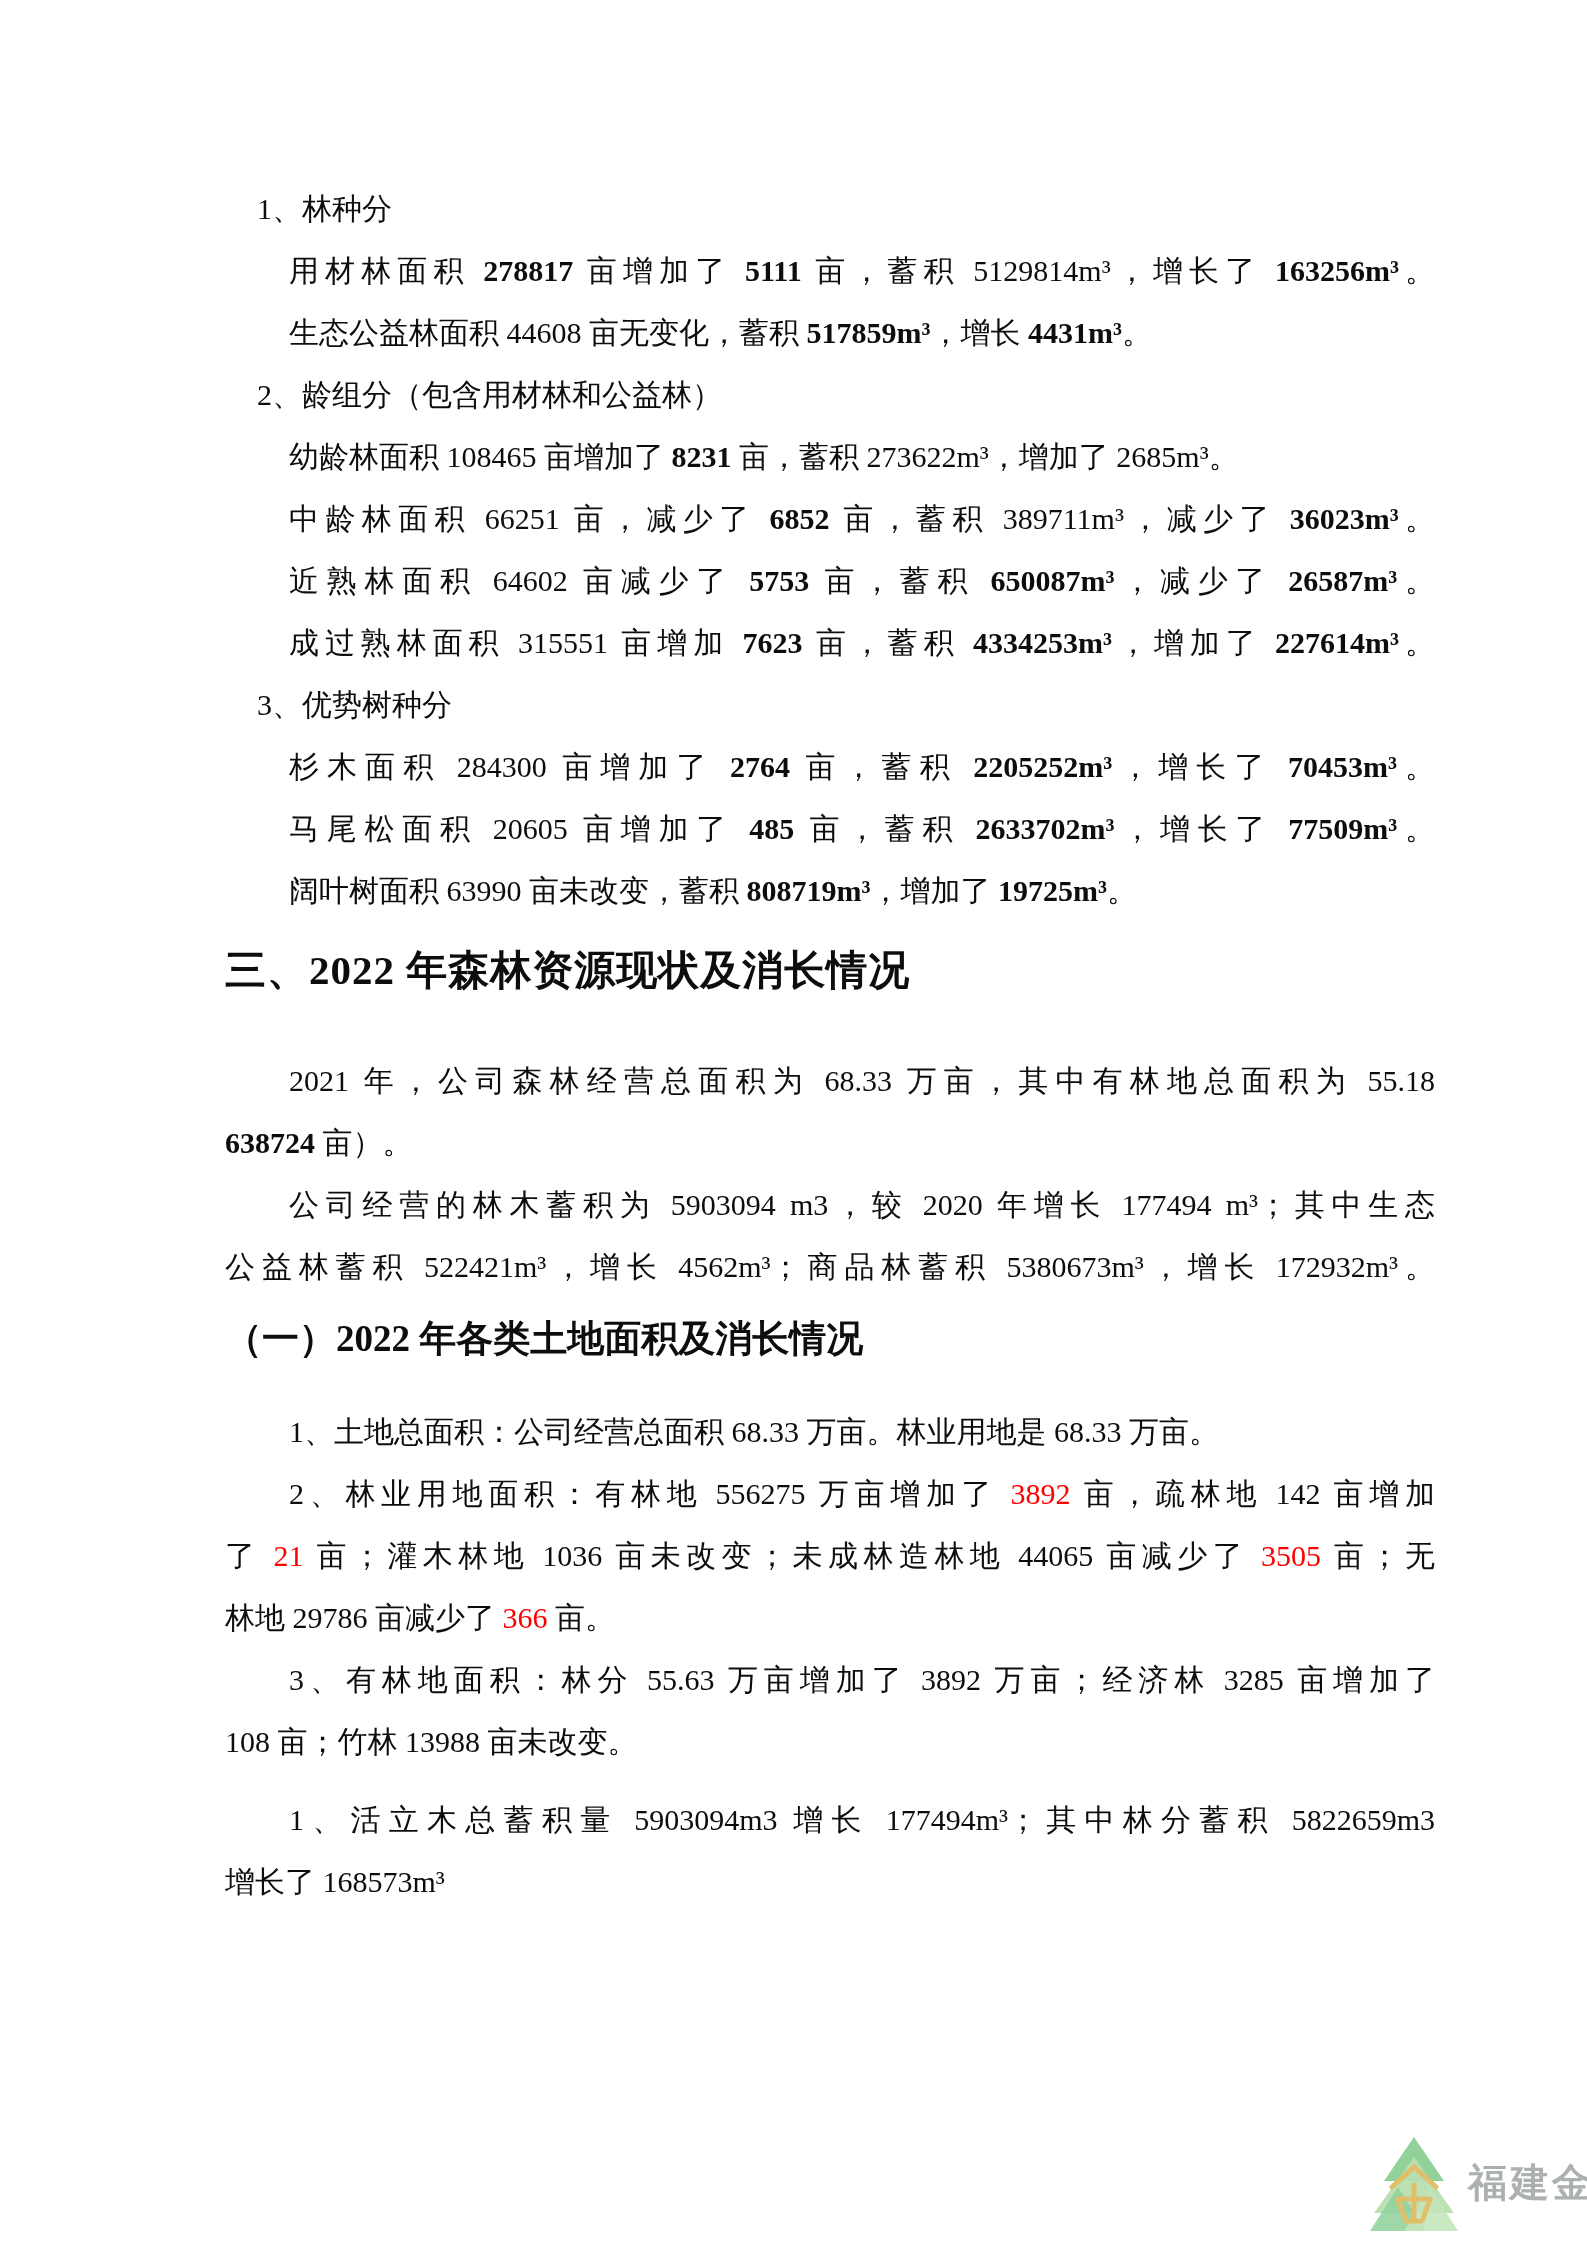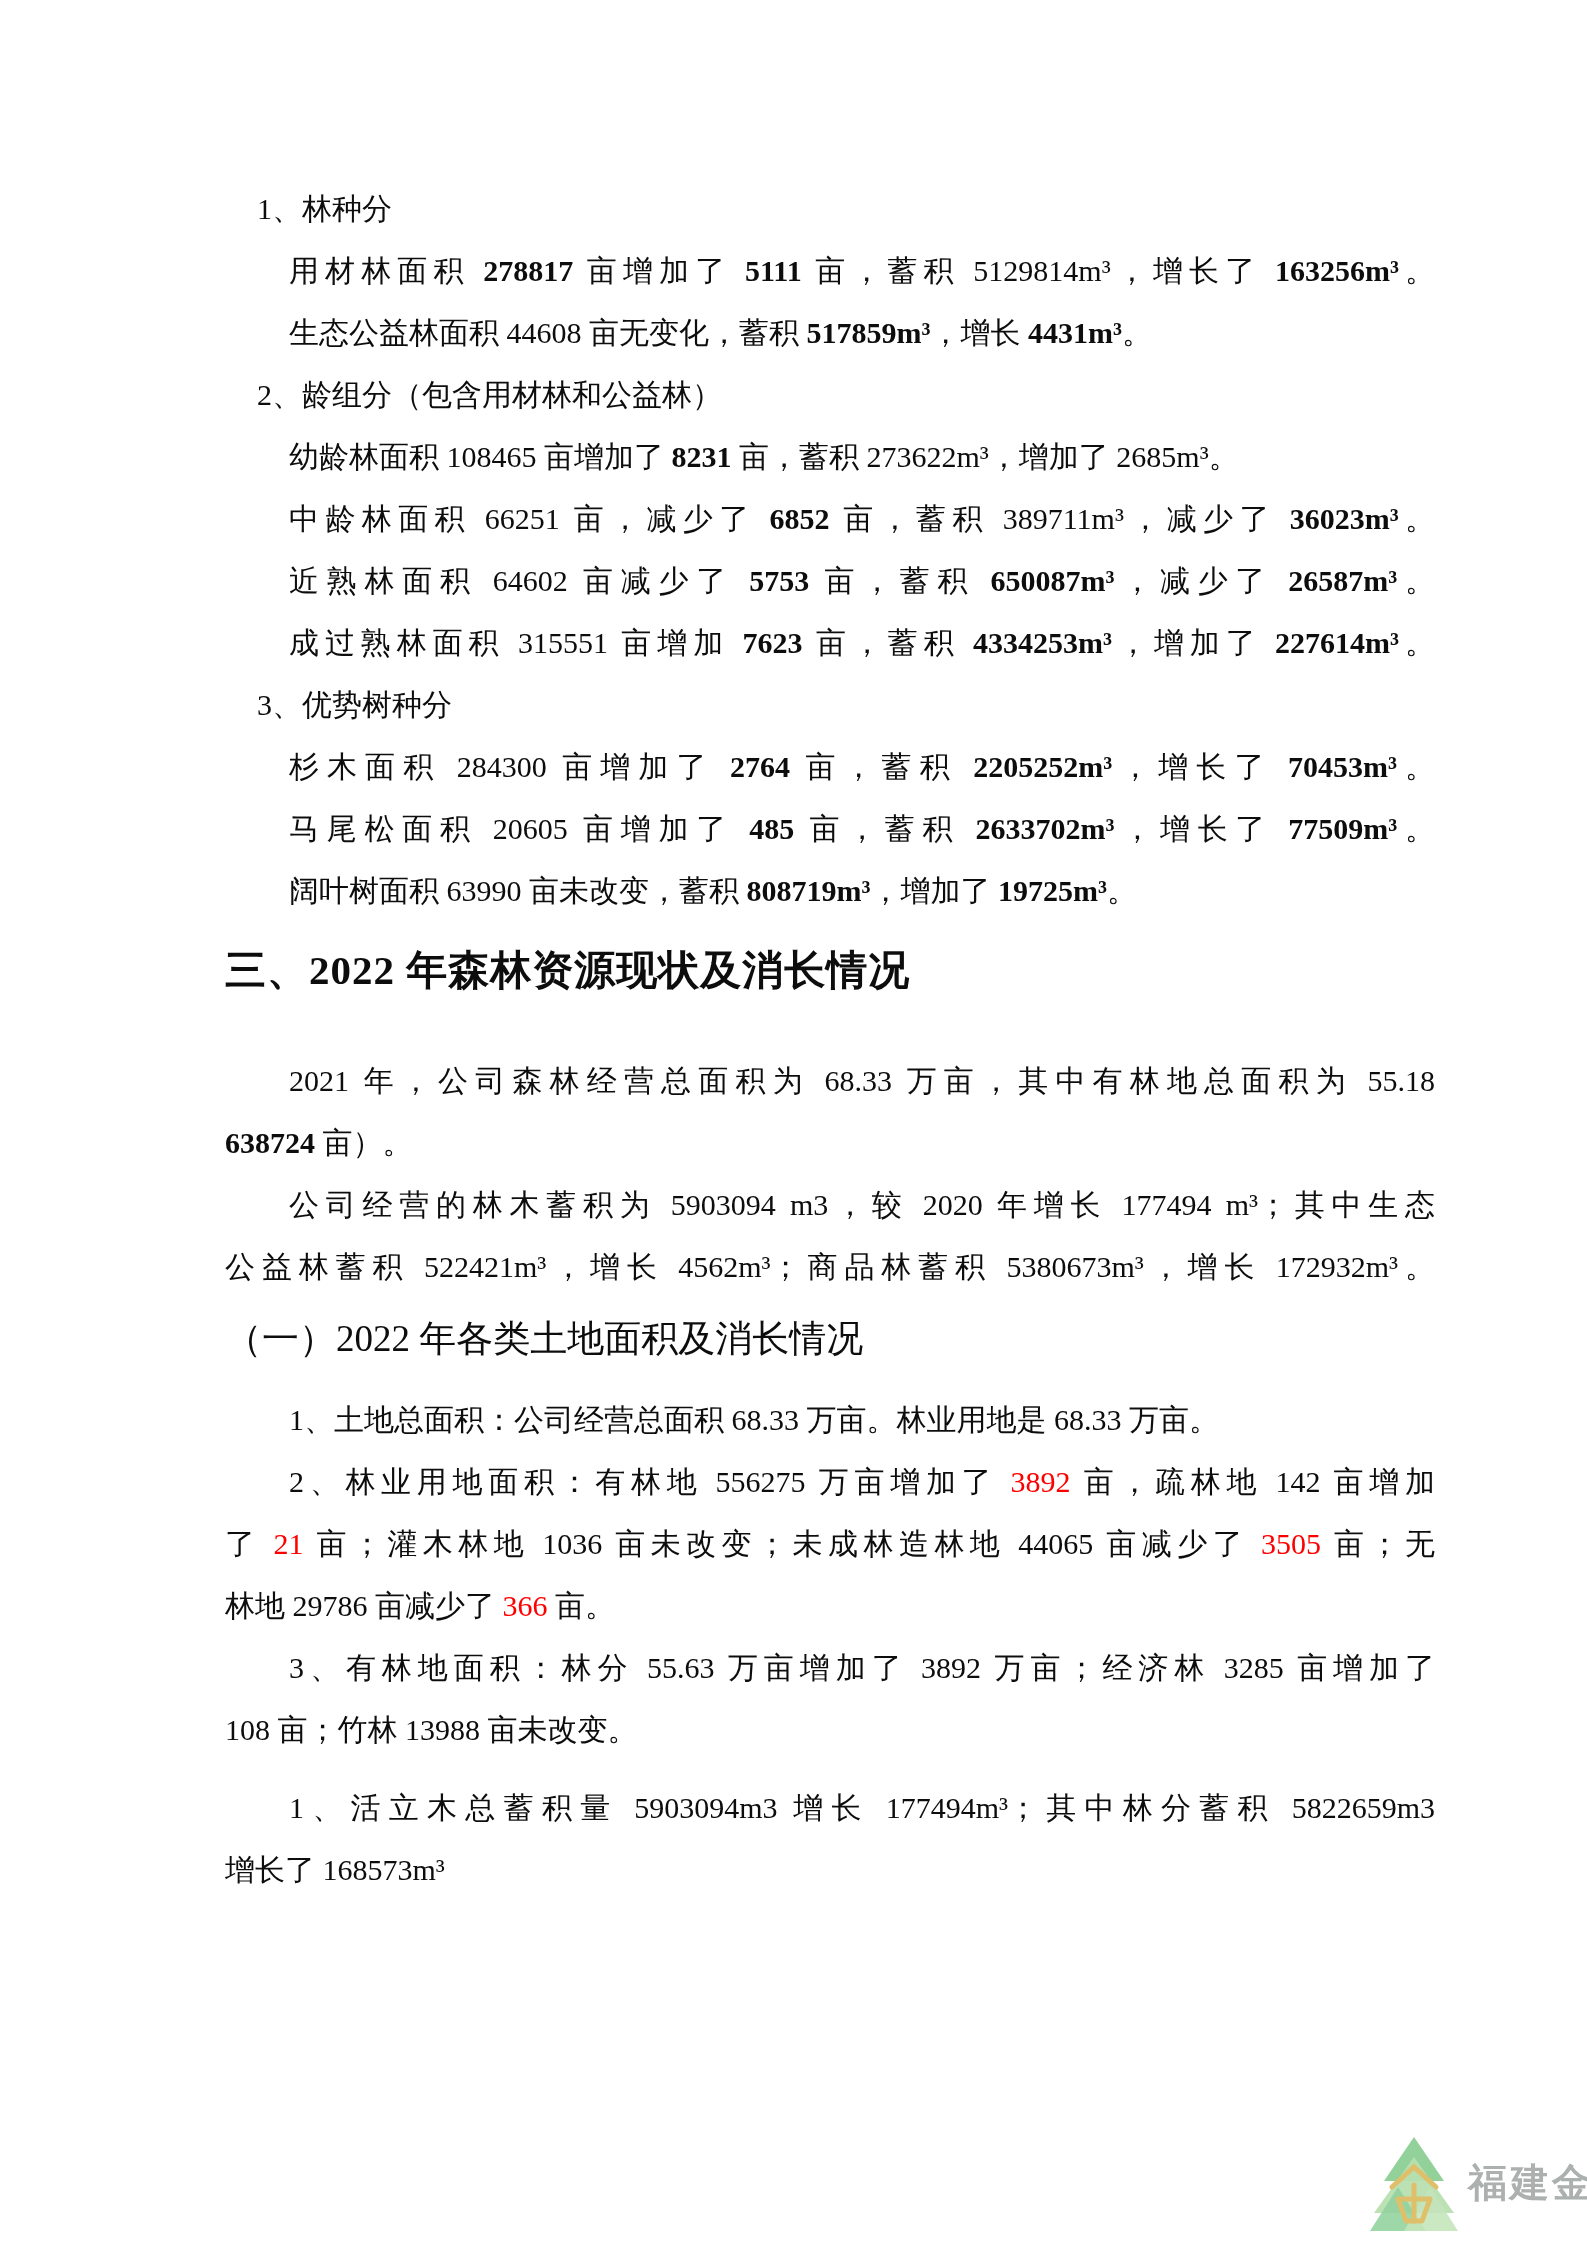--- a/index.html
+++ b/index.html
@@ -26,22 +26,22 @@
   .in1{text-indent:32px;}
   .in2{text-indent:64px;}
   .gap{margin-top:16px;}
   .b{font-weight:bold;}
   .r{color:var(--red,#ff0000);}
   .h1{
     font-size:41px;font-weight:bold;line-height:56px;
     margin:20px 0 52px 0;letter-spacing:1px;
   }
   .h2{
-    font-size:37px;font-weight:normal;line-height:56px;
-    margin:13px 0 22px 0;
+    font-size:37px;font-weight:bold;line-height:56px;
+    margin:13px 0 34px 0;
   }
   #logo{
     position:absolute;left:1368px;top:2135px;width:245px;height:105px;
     display:flex;align-items:center;opacity:.82;
   }
   #logo .logo-text{
     font-family:"Liberation Sans","DejaVu Sans",sans-serif;
     font-size:39px;font-weight:bold;color:#9aa09f;
     letter-spacing:3px;line-height:1;margin:0 0 10px 8px;white-space:nowrap;
   }

